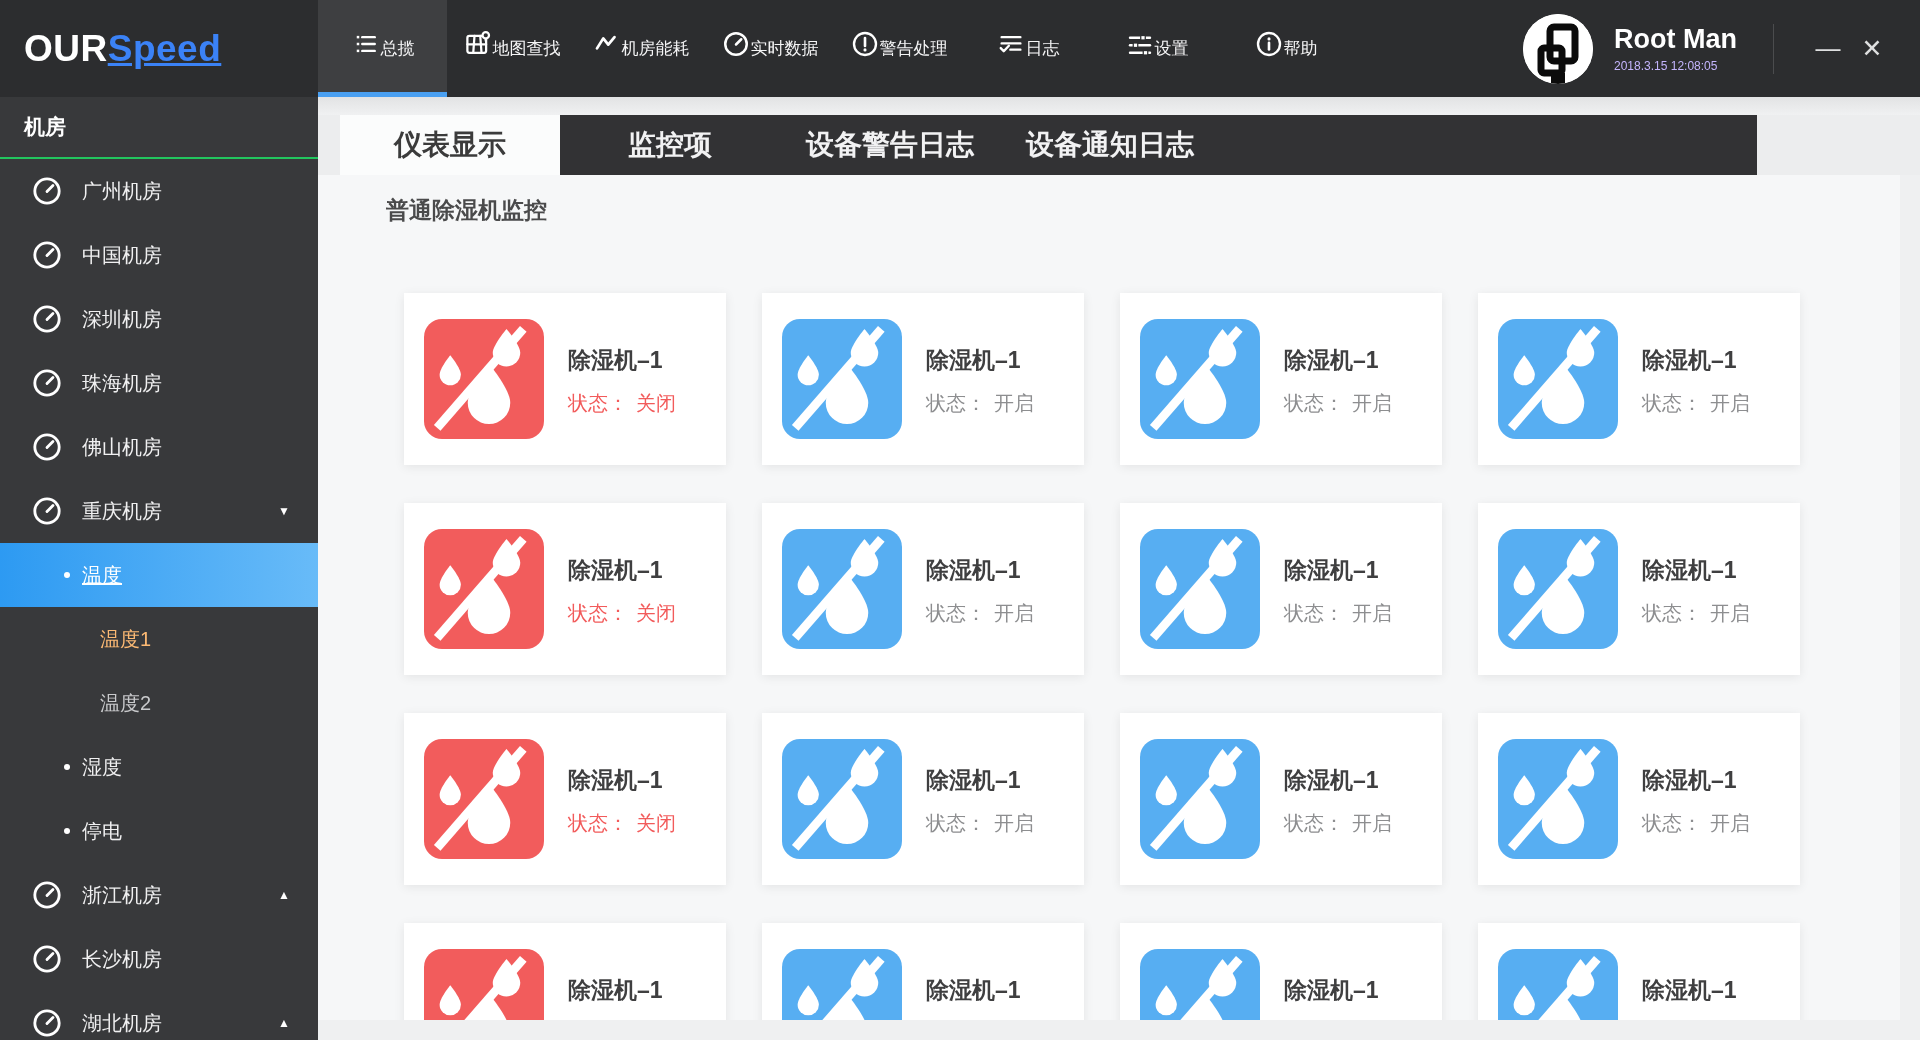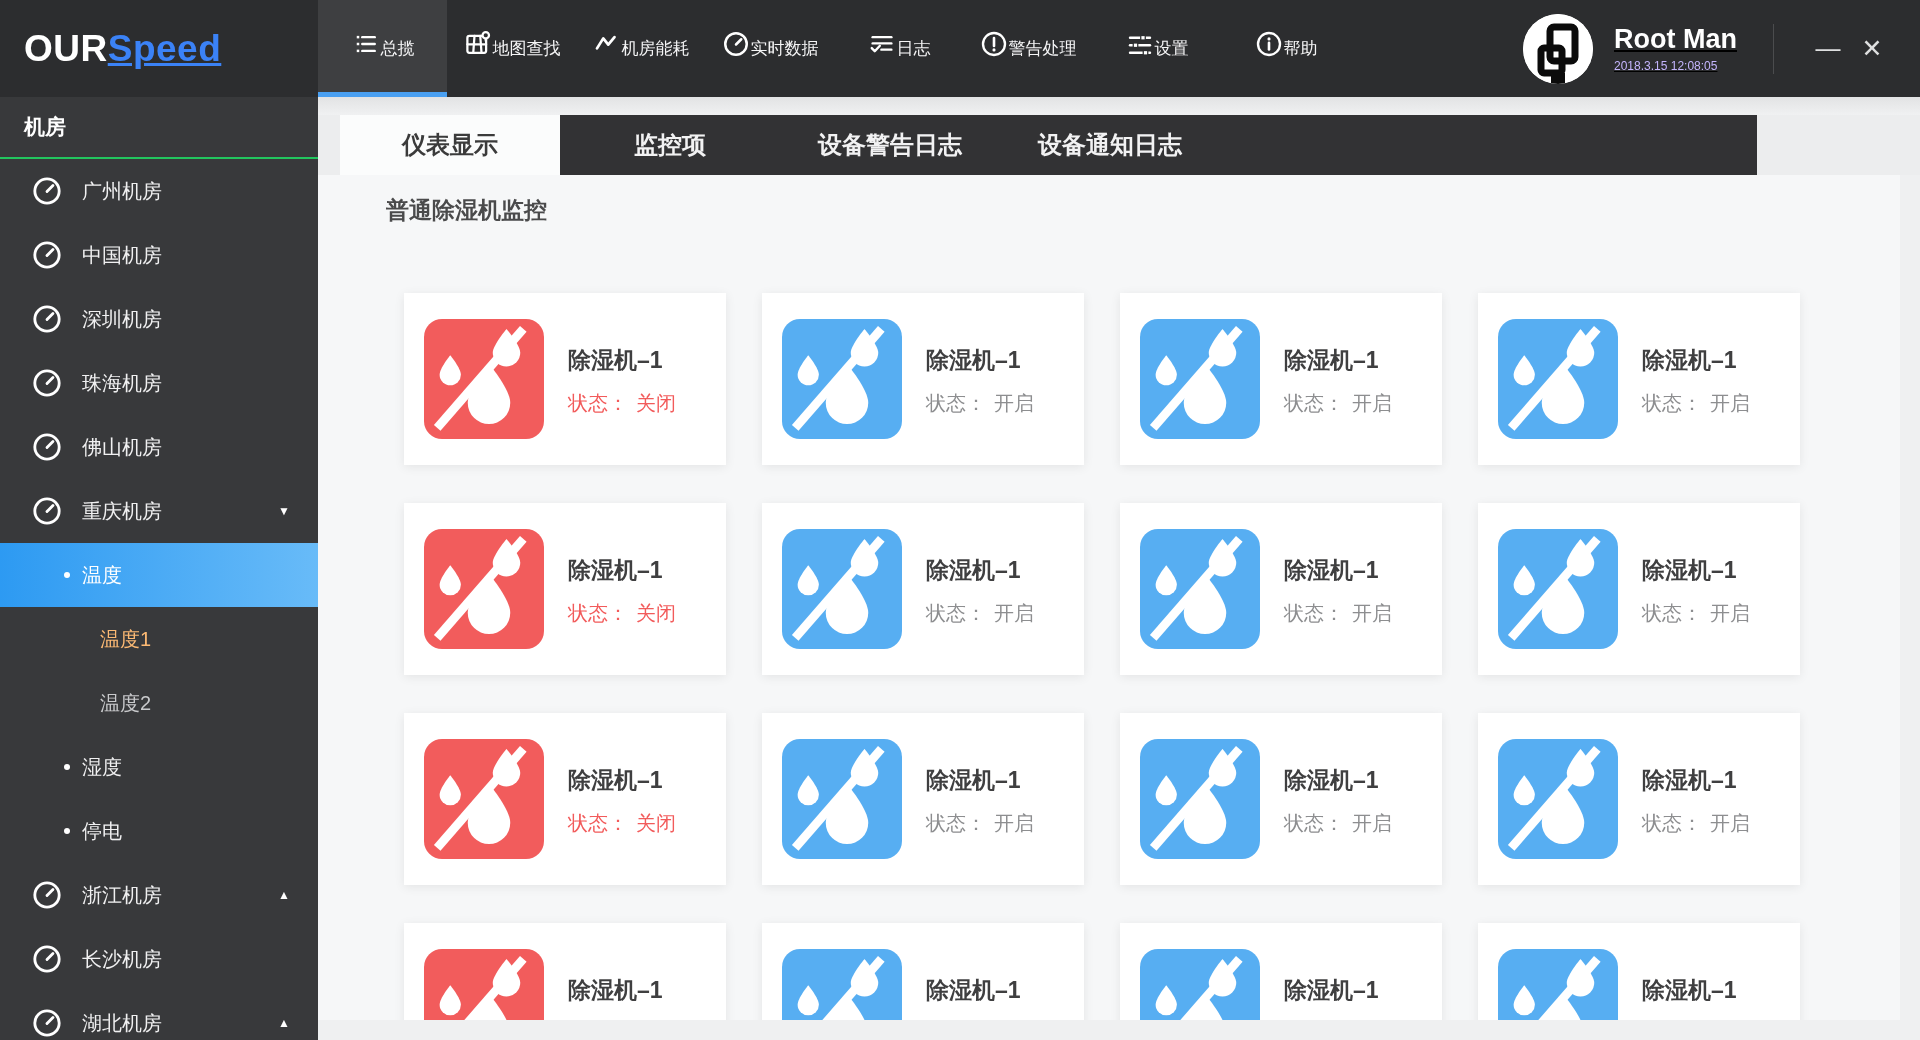--- a/index.html
+++ b/index.html
@@ -13,47 +13,47 @@
   .logo .brand-suffix{color:#3b82f6;text-decoration:underline;}
   .topnav{display:flex;align-items:stretch;}
   .nav-item{width:129px;display:flex;flex-direction:row;align-items:center;justify-content:center;
     position:relative;cursor:pointer;color:#f5f5f6;}
   .nav-item svg{width:30px;height:30px;margin-bottom:9px;}
   .nav-item .nav-label{font-size:17px;}
   .nav-item.active{background:#3e3f41;}
   .nav-item.active::after{content:"";position:absolute;left:0;right:0;bottom:0;height:5px;background:#4aa0f2;}
   .userbox{margin-left:auto;display:flex;align-items:center;padding-right:26px;}
   .avatar{width:70px;height:70px;border-radius:50%;background:#fff;overflow:hidden;flex:none;}
-  .user-meta{margin-left:21px;line-height:1.25;text-decoration:underline;}
+  .user-meta{margin-left:21px;line-height:1.25;}
   .user-name{color:#fff;font-size:27px;font-weight:600;}
   .user-date{color:#c4b5fd;font-size:12px;margin-top:3px;}
   .user-divider{width:1px;height:50px;background:#4b4c4e;margin:0 32px 0 36px;}
   .win-btn{color:#dfe0e1;font-size:25px;width:44px;text-align:center;cursor:pointer;user-select:none;}
 
   
   .app-body{flex:1;display:flex;min-height:0;}
 
   
   .sidebar{width:318px;background:#38393b;flex:none;display:flex;flex-direction:column;overflow:hidden;}
   .sidebar-header{height:60px;display:flex;align-items:center;padding-left:24px;
     color:#fff;font-size:21px;font-weight:700;border-bottom:2px solid #22c55e;flex:none;}
   .s-item{height:64px;display:flex;align-items:center;color:#f0f0f1;font-size:20px;cursor:pointer;flex:none;}
   .s-item .s-icon{width:34px;height:34px;margin:0 18px 0 30px;flex:none;}
   .s-arrow{margin-left:auto;margin-right:28px;font-size:12px;color:#fff;}
   .dot{width:6px;height:6px;border-radius:50%;background:#fff;flex:none;margin:0 12px 0 64px;}
   .s-sub2{padding-left:100px;color:#c9cacc;}
   .s-link{color:#fdba74;}
-  .s-selected{background:linear-gradient(90deg,#2d9af2,#68bbf8);color:#fff;}
+  .s-selected{background:linear-gradient(90deg,#2d9af2,#68bbf8);color:#fff;text-decoration:underline;}
 
   
   .main{flex:1;display:flex;flex-direction:column;min-width:0;position:relative;}
   .gapstrip{height:18px;background:linear-gradient(180deg,#e2e3e4,#f0f1f2);flex:none;}
   .tabrow{height:60px;background:#ecedee;display:flex;padding-left:22px;flex:none;}
   .tab{width:220px;display:flex;align-items:center;justify-content:center;
-    font-size:24px;font-weight:600;cursor:pointer;}
+    font-size:28px;font-weight:600;cursor:pointer;}
   .tab.active{background:#fbfcfc;color:#3b3b3b;}
   .darktabs{width:1197px;background:#323234;display:flex;}
   .darktabs .tab{color:#f2f2f3;}
 
   .content{flex:1;position:relative;overflow:hidden;background:#f6f7f8;}
   .section-title{position:absolute;left:68px;top:20px;margin:0;font-size:23px;font-weight:700;color:#4a4a4b;}
   .grid{position:absolute;left:86px;top:118px;display:grid;
     grid-template-columns:repeat(4,322px);column-gap:36px;row-gap:38px;}
   .card{width:322px;height:172px;background:#fff;box-shadow:0 2px 10px rgba(0,0,0,.08);
     position:relative;cursor:pointer;}
@@ -128,35 +128,35 @@
         </svg>
         <span class="nav-label">机房能耗</span>
       </div>
       <div class="nav-item">
         <svg viewBox="0 0 24 24">
             <use href="#sym-gauge"></use>
           </svg>
         <span class="nav-label">实时数据</span>
       </div>
       <div class="nav-item">
+        <svg viewBox="0 0 24 24" fill="none" stroke="#fff" stroke-width="1.9" stroke-linecap="round">
+          <circle cx="12" cy="12" r="8.8"></circle>
+            <line x1="12" y1="7.2" x2="12" y2="13.6" stroke-width="2.1"></line>
+            <circle cx="12" cy="16.7" r="1.25" fill="#fff" stroke="none"></circle>
+        </svg>
+        <span class="nav-label">警告处理</span>
+      </div>
+      <div class="nav-item">
         <svg viewBox="0 0 24 24" fill="none" stroke="#fff" stroke-width="1.9" stroke-linecap="round" stroke-linejoin="round">
           <line x1="4.5" y1="6.5" x2="19.5" y2="6.5"></line>
             <line x1="4.5" y1="11.5" x2="19.5" y2="11.5"></line>
             <line x1="11.5" y1="16.5" x2="19.5" y2="16.5"></line>
           <polyline points="3.8,15.3 6.2,17.8 10.3,13.4"></polyline>
         </svg>
         <span class="nav-label">日志</span>
-      </div>
-      <div class="nav-item">
-        <svg viewBox="0 0 24 24" fill="none" stroke="#fff" stroke-width="1.9" stroke-linecap="round">
-          <circle cx="12" cy="12" r="8.8"></circle>
-            <line x1="12" y1="7.2" x2="12" y2="13.6" stroke-width="2.1"></line>
-            <circle cx="12" cy="16.7" r="1.25" fill="#fff" stroke="none"></circle>
-        </svg>
-        <span class="nav-label">警告处理</span>
       </div>
       <div class="nav-item">
         <svg viewBox="0 0 24 24" fill="none" stroke="#fff" stroke-width="1.9" stroke-linecap="round">
           <line x1="4" y1="7" x2="20" y2="7"></line>
             <line x1="4" y1="13" x2="20" y2="13"></line>
             <line x1="4" y1="19" x2="20" y2="19"></line>
           <rect x="12.6" y="5.2" width="3.6" height="3.6" fill="#fff" stroke="#2c2d2f" stroke-width="1"></rect>
           <rect x="6.6" y="11.2" width="3.6" height="3.6" fill="#fff" stroke="#2c2d2f" stroke-width="1"></rect>
           <rect x="14.6" y="17.2" width="3.6" height="3.6" fill="#fff" stroke="#2c2d2f" stroke-width="1"></rect>
         </svg>

